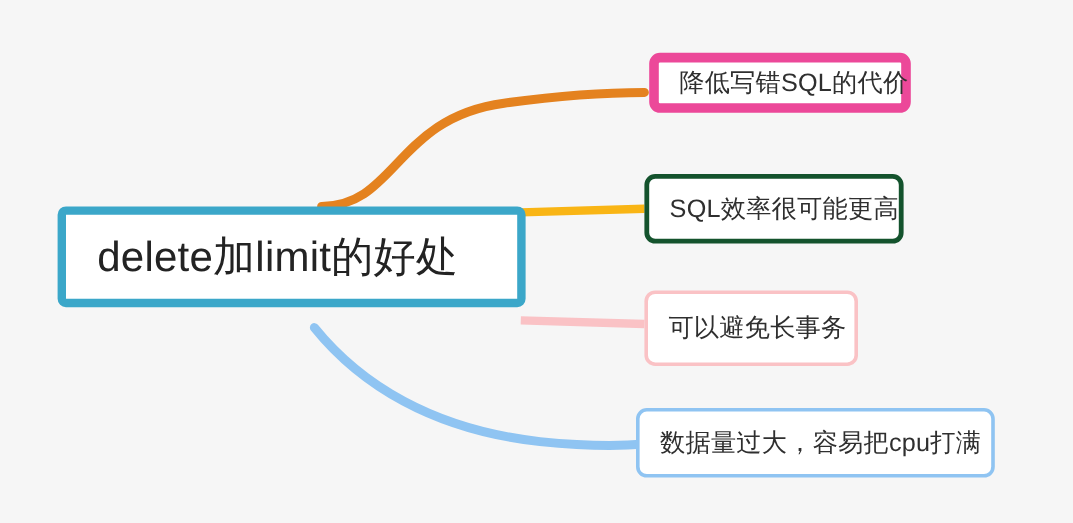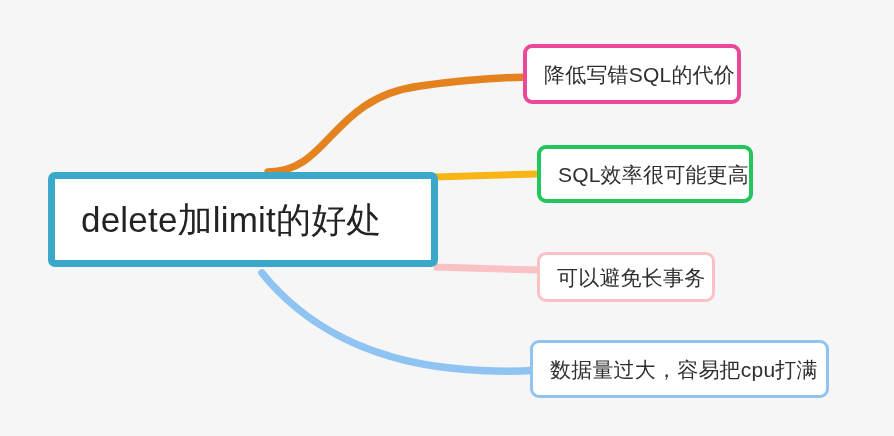--- a/index.html
+++ b/index.html
@@ -40,60 +40,60 @@
   .node-label {
     white-space: nowrap;
     color: #2b2b2b;
     letter-spacing: 0.2px;
   }
   
   #root-node {
     left: 48px;
     top: 172px;
     width: 390px;
-    height: 95px;
+    height: 84px;
     border: 7px solid #3ba7c9;
     border-radius: 7px;
     padding-left: 26px;
   }
   #root-node .node-label {
     font-size: 35px;
     line-height: 1;
     color: #232323;
   }
   
   .branch-node {
     border-radius: 9px;
     padding-left: 17px;
   }
   .branch-node .node-label {
     font-size: 21px;
     line-height: 1;
     color: #2f2f2f;
   }
   #branch-node-0 {
-    left: 523px;
+    left: 541px;
     top: 44px;
     width: 218px;
-    height: 60px;
-    border: 4px solid #ec4899;
+    height: 50px;
+    border: 8px solid #ec4899;
   }
   #branch-node-1 {
     left: 537px;
     top: 145px;
     width: 216px;
     height: 58px;
-    border: 4px solid #22c55e;
+    border: 4px solid #14532d;
     text-align: center;
   }
   #branch-node-2 {
     left: 537px;
-    top: 252px;
+    top: 242px;
     width: 178px;
-    height: 50px;
+    height: 63px;
     border: 3px solid #fac2c5;
   }
   #branch-node-3 {
     left: 530px;
     top: 340px;
     width: 299px;
     height: 58px;
     border: 3px solid #8fc4f2;
   }
 </style>

